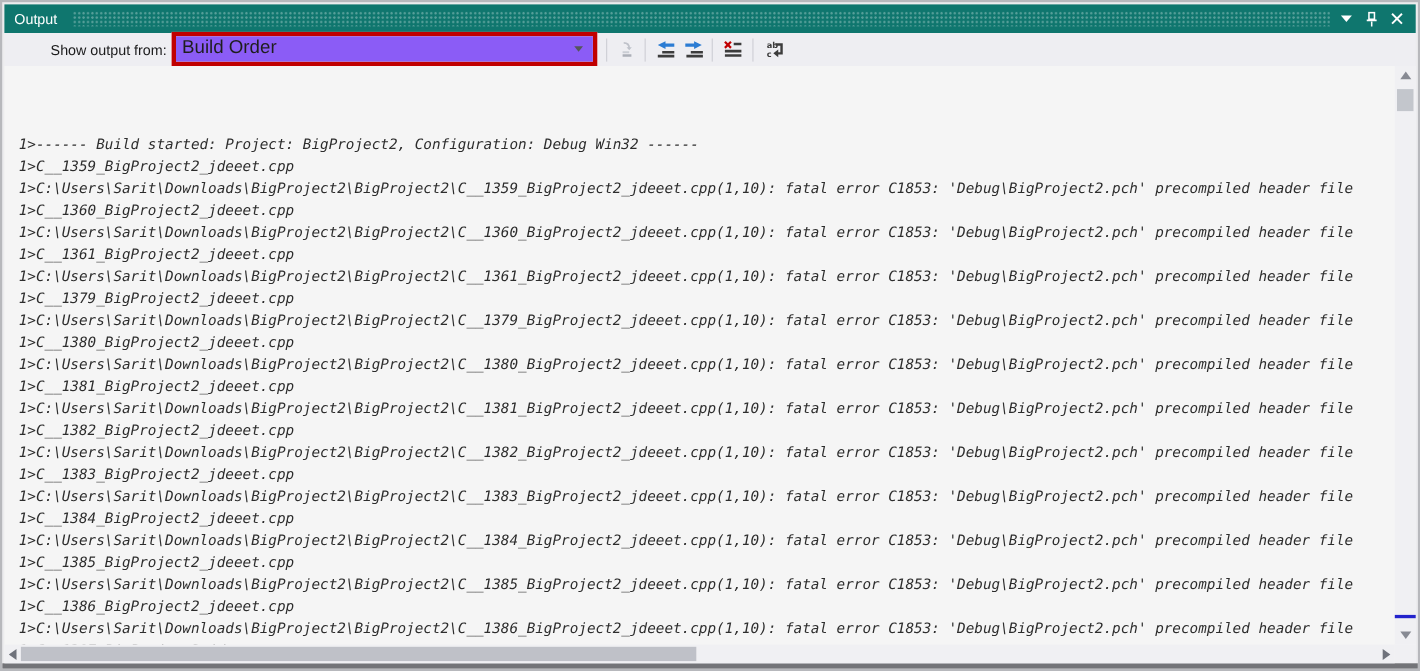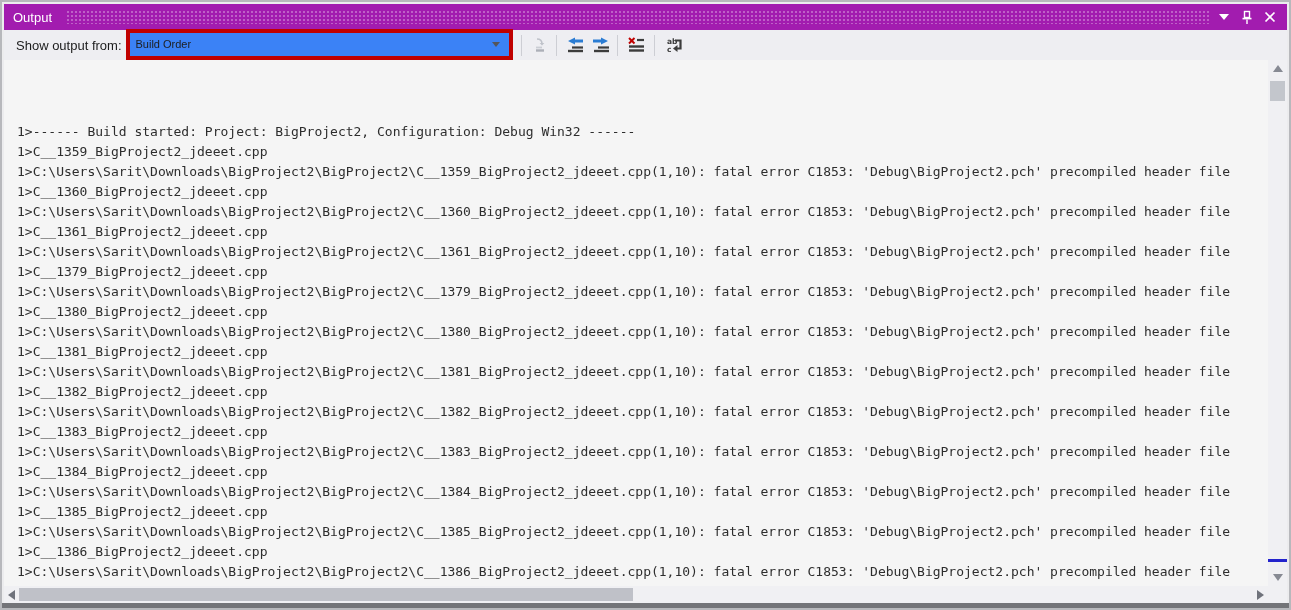--- a/index.html
+++ b/index.html
@@ -10,49 +10,49 @@
     width:1291px; height:610px;
     border:2px solid #b7b8bc;
     background:#ececee;
     padding:2px 2px 0 2px;
     display:flex; flex-direction:column;
     position:relative; overflow:hidden;
   }
 
   
   .titlebar{
-    height:26px; background:#a21caf; color:#fff;
+    height:26px; background:#0f766e; color:#fff;
     display:flex; align-items:center;
     padding:0 8px 0 9px; position:relative; flex:0 0 26px;
   }
   .titlebar .title{ font-size:13px; position:relative; z-index:2; }
   .titlebar .texture{
     position:absolute; left:62px; right:78px; top:6px; bottom:6px;
     background-image:radial-gradient(rgba(255,255,255,.30) 1px, transparent 1.2px);
     background-size:4px 4px; z-index:1;
   }
   .tb-icons{ margin-left:auto; display:flex; align-items:center; gap:5px; position:relative; z-index:2; }
   .tb-btn{ width:18px; height:18px; display:flex; align-items:center; justify-content:center; cursor:default; }
 
   
   .toolbar{
     height:30px; flex:0 0 30px; background:#eeeef2;
     display:flex; align-items:center; padding-left:12px;
     position:relative; z-index:3; overflow:visible;
   }
-  .toolbar .lbl{ font-size:13px; color:#1b1b1c; white-space:nowrap; }
+  .toolbar .lbl{ font-size:13px; color:#1b1b1c; white-space:nowrap;margin-left:30px; }
   .annot-box{
     margin-left:4px; margin-top:-2px;
     border:4px solid #c00000;
     width:387px; height:31px;
     display:flex; align-items:stretch; background:#fff;
   }
   .combo{
-    flex:1; background:#3b82f6; display:flex; align-items:center;
-    font-size:11px; color:#1e1e1e; padding-left:6px; position:relative;
+    flex:1; background:#8b5cf6; display:flex; 
+    font-size:17px; color:#1e1e1e; padding-left:6px; position:relative;
   }
   .combo .chev{
     position:absolute; right:9px; top:50%; margin-top:-2px;
     width:0; height:0;
     border-left:4px solid transparent; border-right:4px solid transparent;
     border-top:5px solid #55565c;
   }
   .tsep{ width:1px; height:21px; background:#cdced4; margin:0 6px; }
   .ticon{
     width:22px; height:24px; display:flex; align-items:center; justify-content:flex-end;
@@ -66,21 +66,21 @@
     grid-template-rows:1fr 17px;
     background:#f5f5f5; min-height:0;
   }
   .log{
     grid-column:1; grid-row:1; overflow:hidden;
     padding:2px 0 0 13px;
     font-family:"DejaVu Sans Mono", monospace;
     font-size:13px; line-height:20px; color:#2d2d2d;
     white-space:pre;
   }
-  .log .line{ height:20px; }
+  .log .line{ height:20px;font-style:italic; }
 
   
   .vscroll{ grid-column:2; grid-row:1; position:relative; background:#f0f0f3; }
   .sbtn{ position:absolute; left:0; right:0; height:17px; display:flex; align-items:center; justify-content:center; }
   .sbtn.up{ top:0; } .sbtn.down{ bottom:0; }
   .vthumb{ position:absolute; left:2px; right:2px; top:21px; height:20px; background:#c3c6cc; }
   .caret-mark{ position:absolute; left:0; right:0; bottom:24px; height:3px; background:#2323cc; }
 
   
   .hscroll{ grid-column:1; grid-row:2; position:relative; background:#f0f0f3; }

